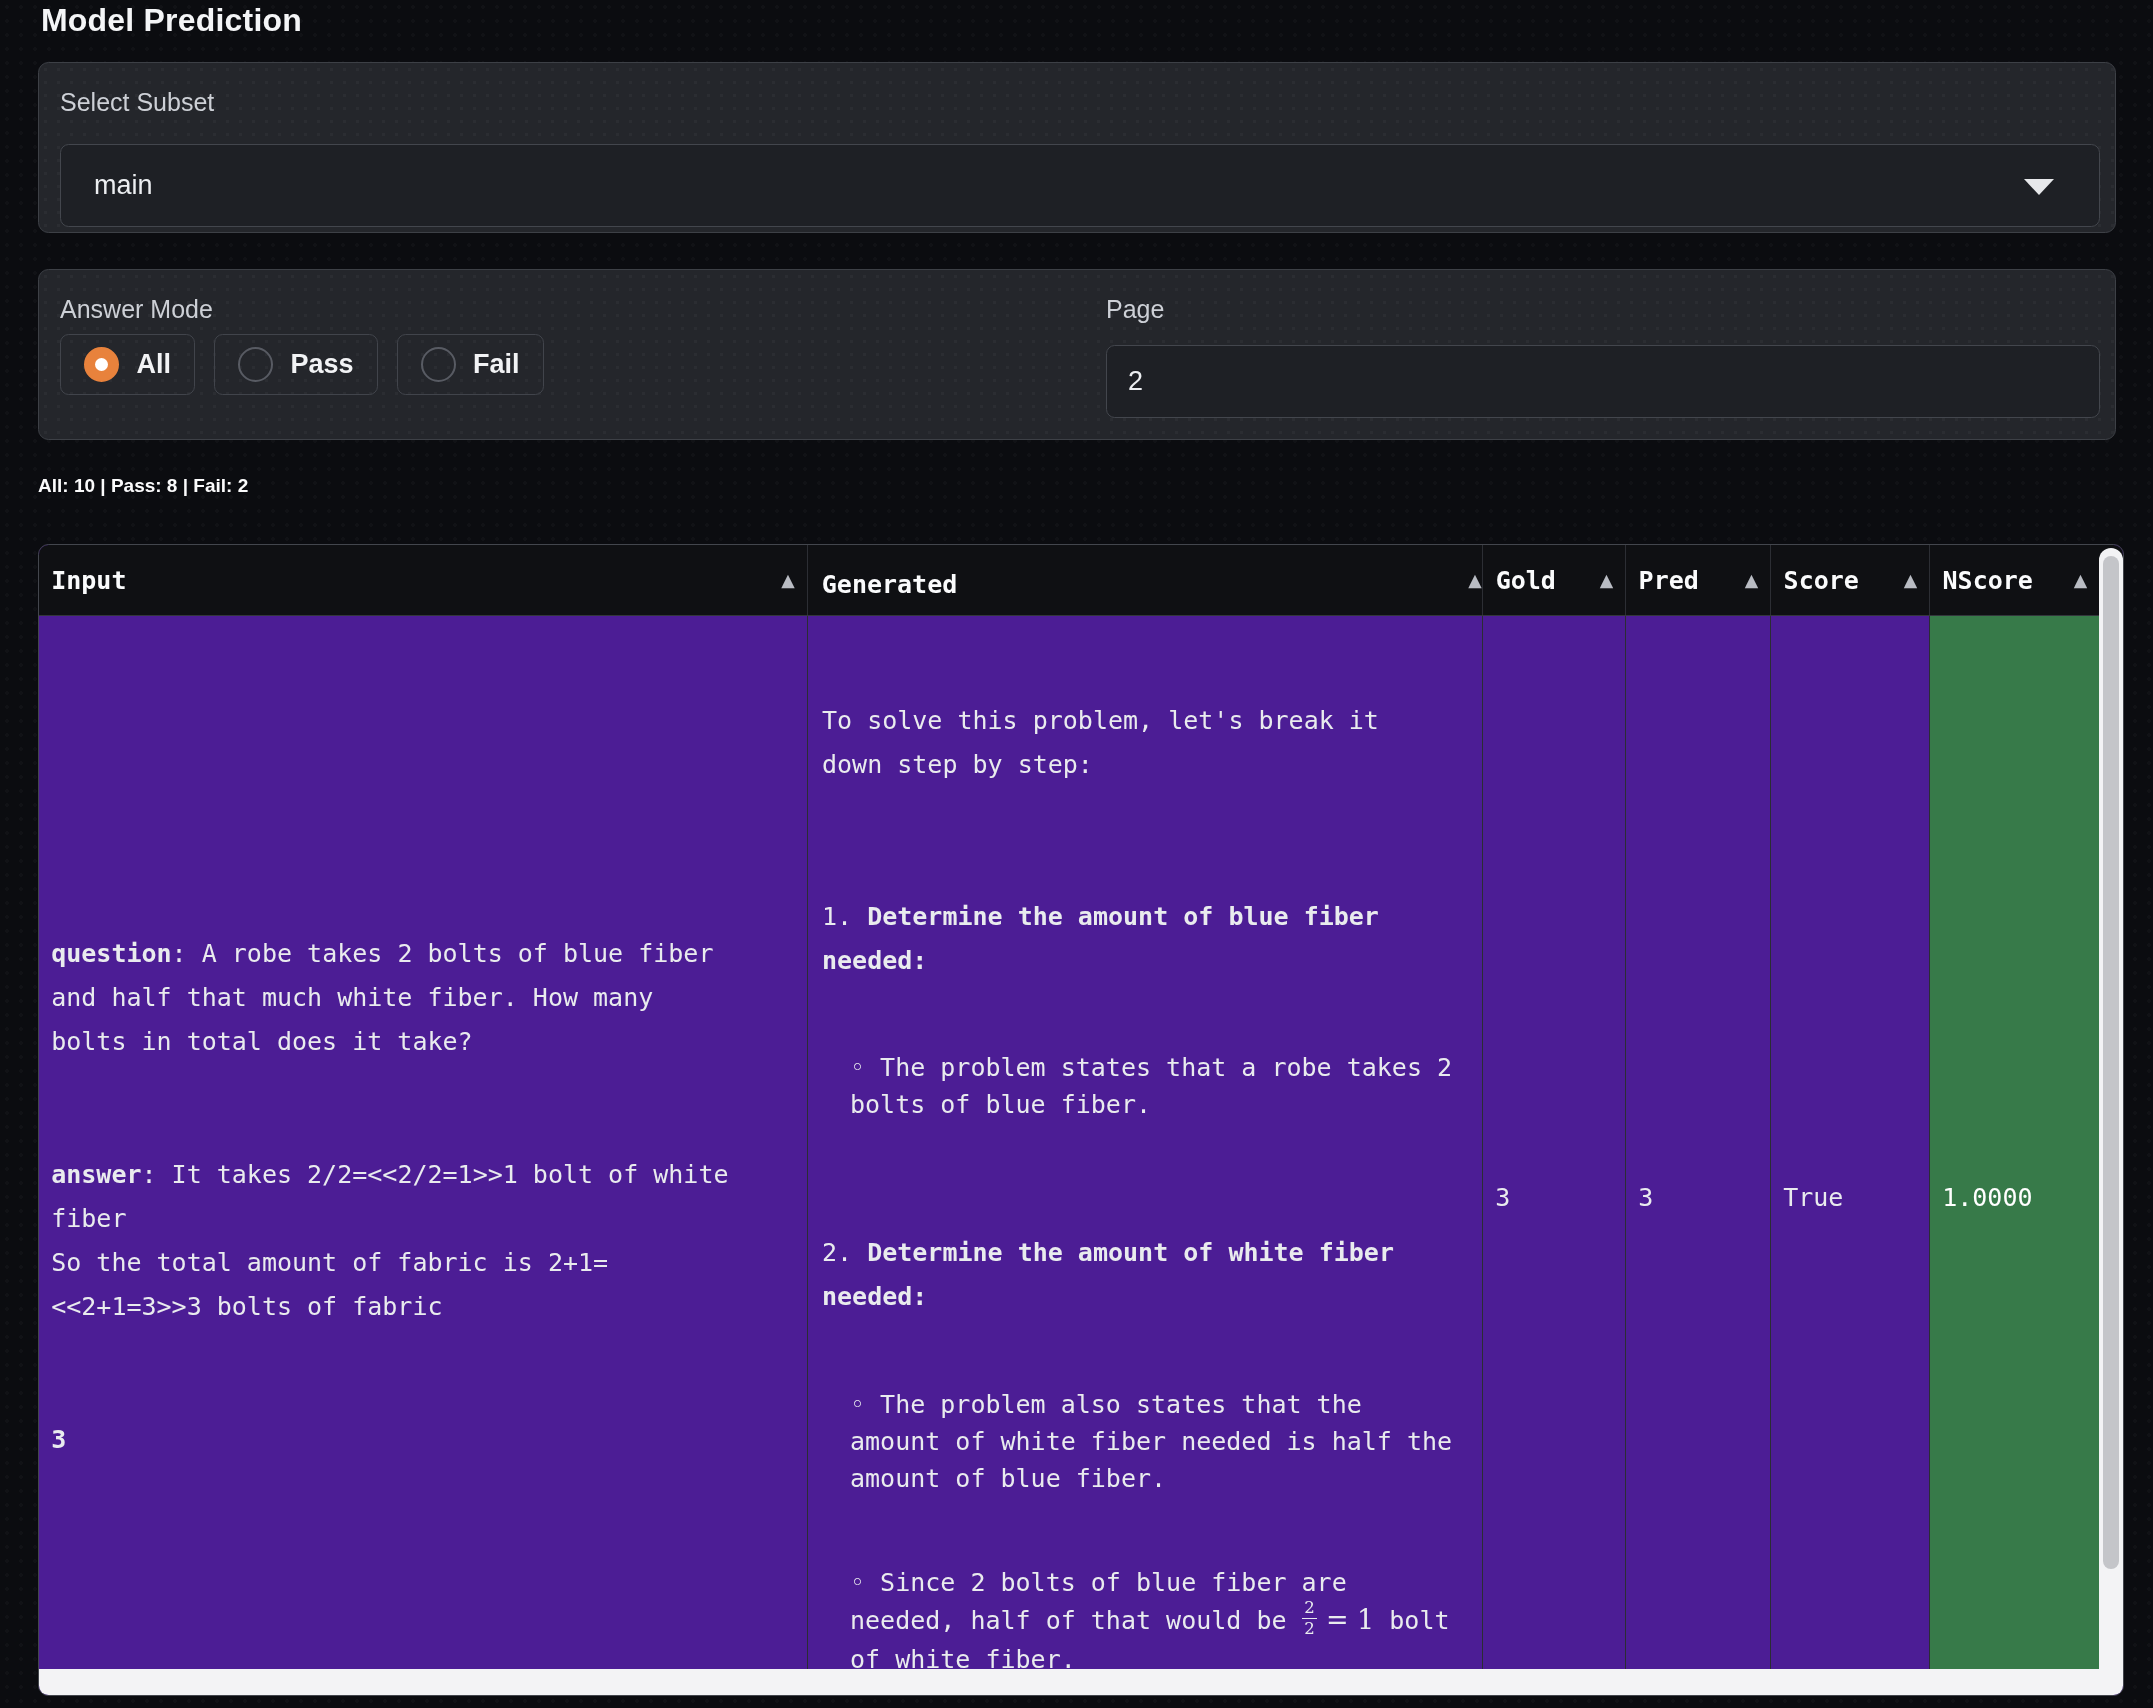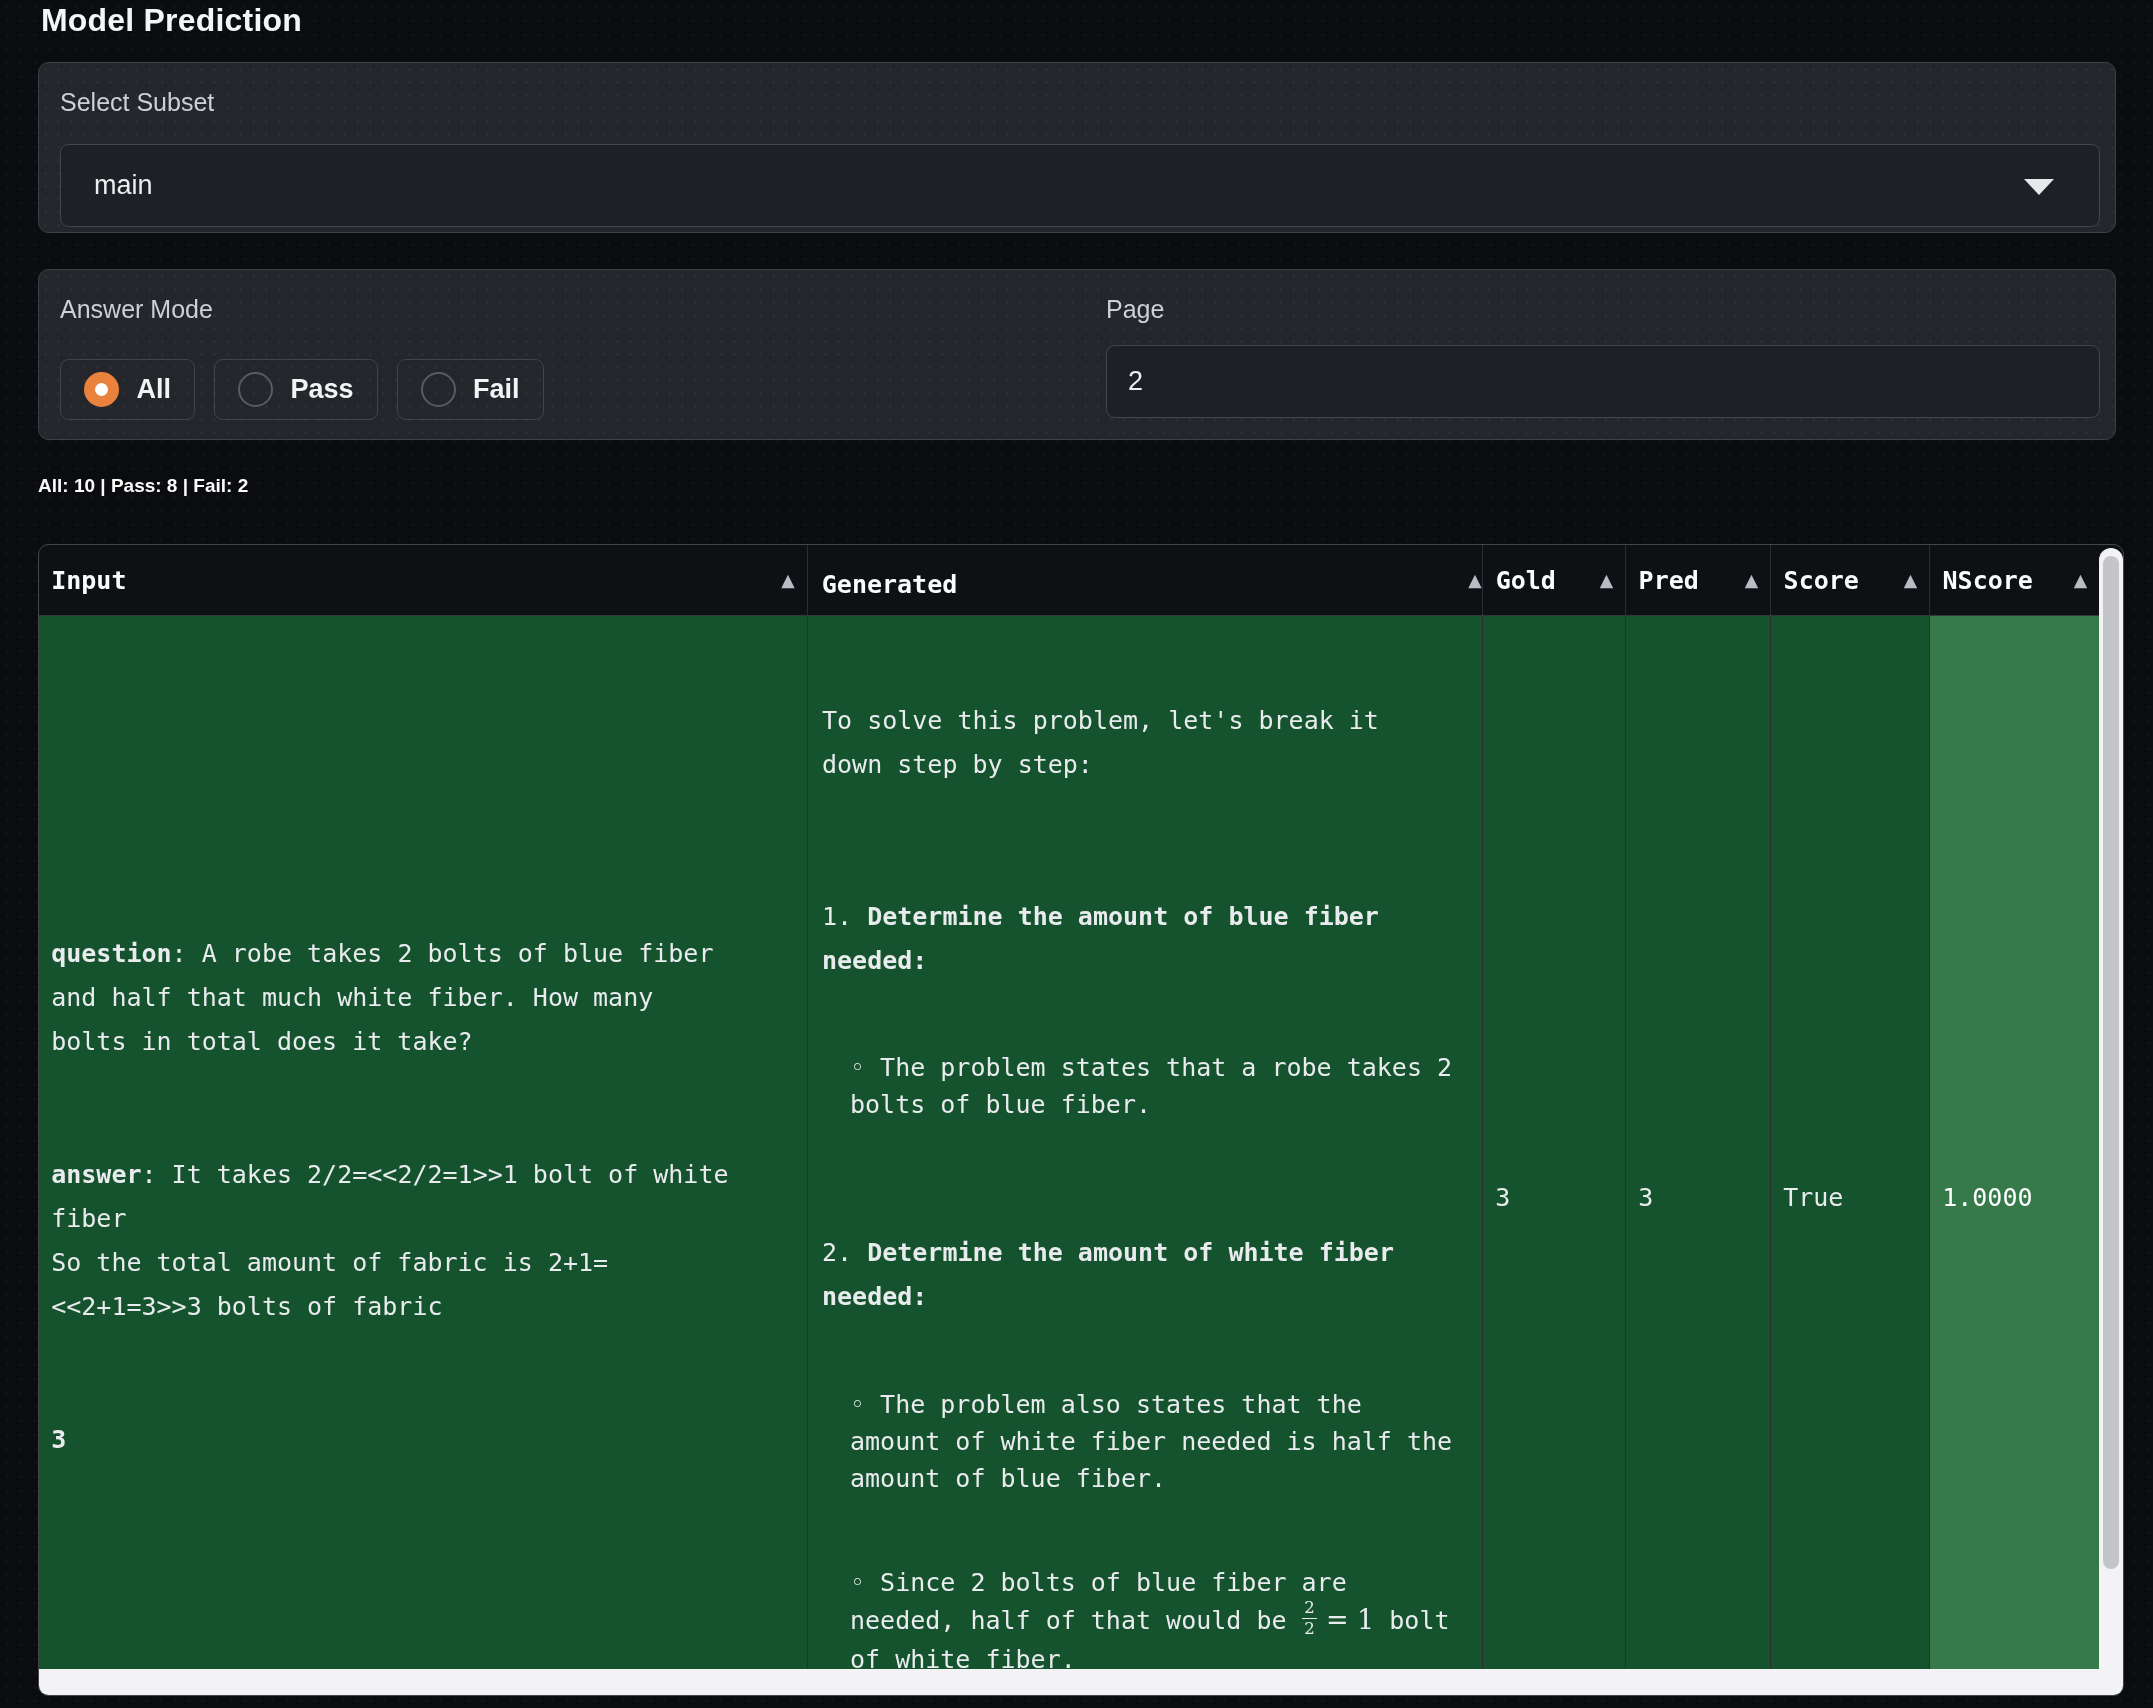--- a/index.html
+++ b/index.html
@@ -44,21 +44,21 @@
   #subset-select .value { margin-left:33px; font-size:27px; color:#eceef1; }
   .caret {
     position:absolute; right:45px; top:50%; margin-top:-7px;
     width:0; height:0;
     border-left:15px solid transparent; border-right:15px solid transparent;
     border-top:16.6px solid #e7e8eb;
   }
 
   
   #mode-label { position:absolute; left:21px; top:24.5px; }
-  .radio-row { position:absolute; left:21px; top:89px; display:flex; gap:19px;align-items:center; }
+  .radio-row { position:absolute; left:21px; top:64px; display:flex; gap:19px;align-items:center; }
   .radio-chip {
     display:flex; align-items:center; gap:17.5px;
     height:61px; padding:0 23px;
     border:0.9px solid #41444b; border-radius:8.7px;
     cursor:pointer;
   }
   .radio-dot {
     width:35px; height:35px; border-radius:50%;
     border:2.6px solid #585b63; background:transparent; position:relative;
   }
@@ -79,21 +79,21 @@
   }
   #page-input .value { margin-left:21px; font-size:27px; color:#eceef1; }
 
   
   #status-line { left:38px; top:475px; font-size:19px; font-weight:700; color:#fbfbfc; }
 
   
   #table {
     left:38px; top:544px; width:2086px; height:1152px;
     border:0.9px solid #43464d; border-radius:10.5px;
-    background:#14532d; overflow:hidden;
+    background:#4c1d95; overflow:hidden;
   }
 
   .thead { display:flex; height:71px; background:#0f1013; border-bottom:0.9px solid #33363c; }
   .th {
     display:flex; align-items:center; justify-content:space-between;
     padding:0 11.4px 0 13px;
     font-family:"DejaVu Sans Mono", monospace;
     font-size:25px; font-weight:700; color:#fafbfc;
     border-right:0.9px solid #2c2e34; cursor:pointer;
   }

